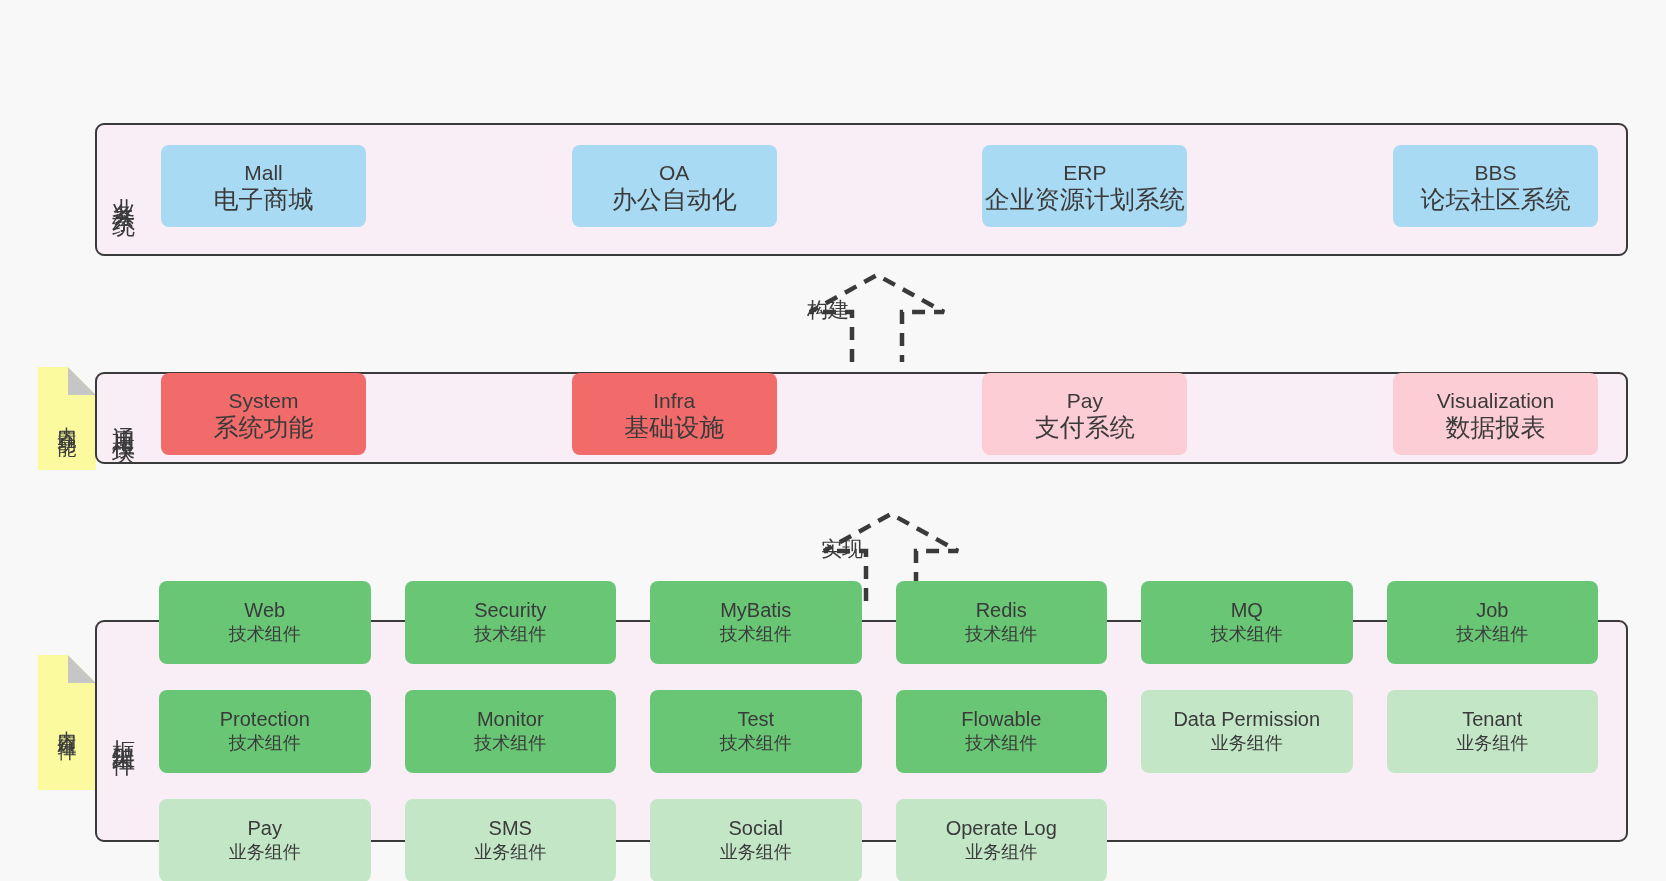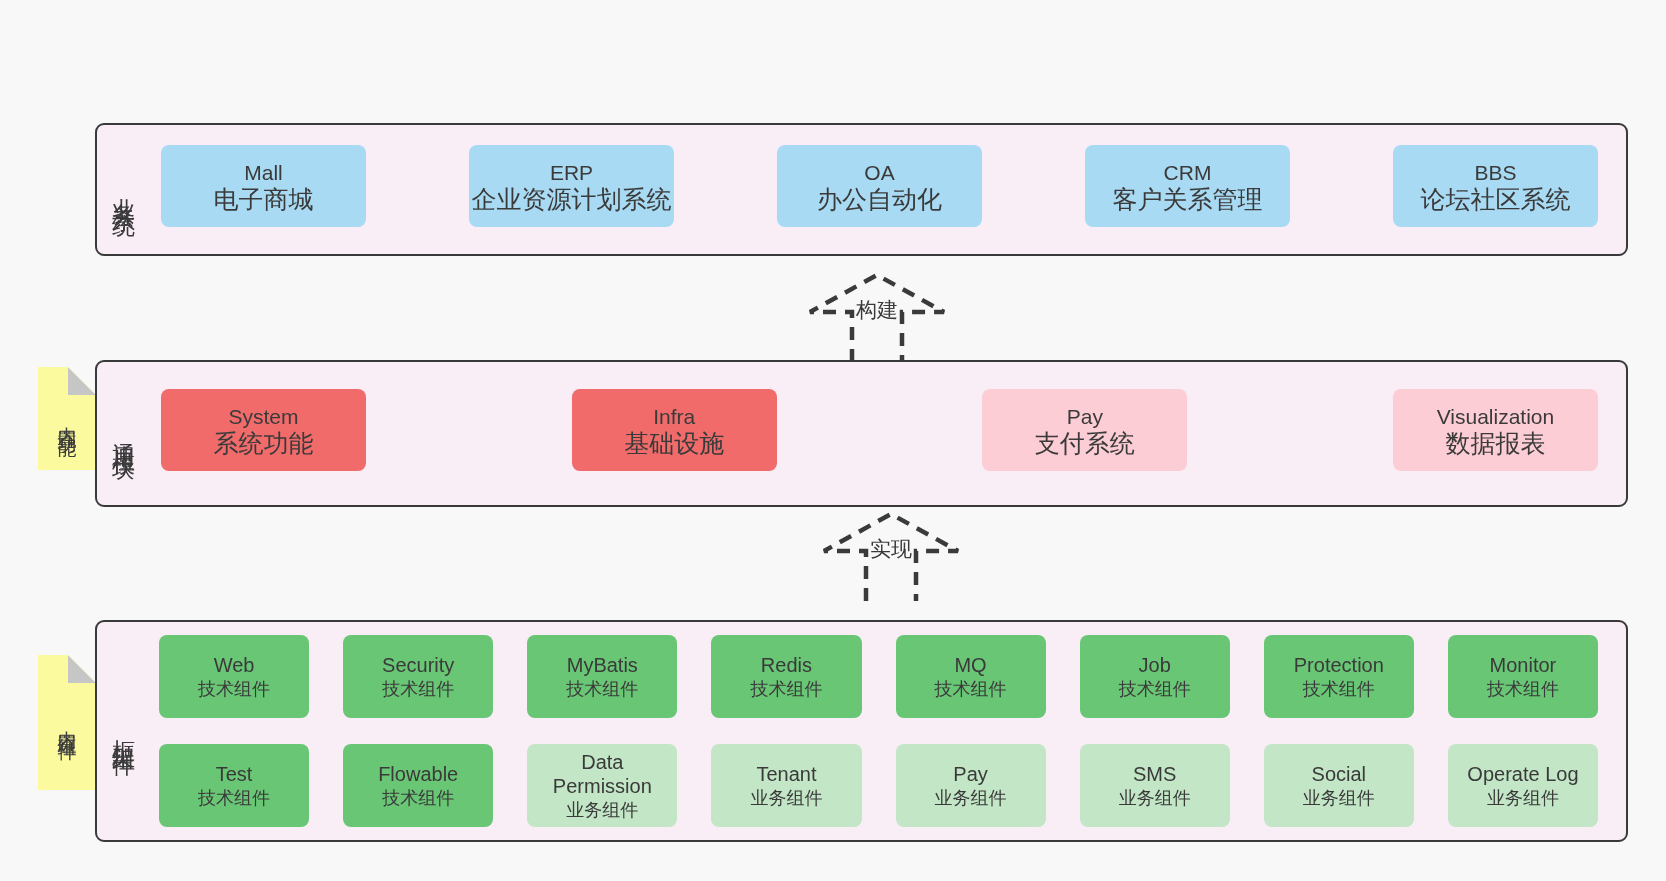--- a/index.html
+++ b/index.html
@@ -8,36 +8,36 @@
     --tech-component:#68c675; --biz-component:#c2e6c6;
     --note-bg:#fbfa9e; --note-fold:#c6c6c6; --text:#3a3a3a;
   }
   *{box-sizing:border-box; margin:0; padding:0;}
   body{background:var(--page-bg); font-family:"Liberation Sans","DejaVu Sans",sans-serif; color:var(--text);}
   #canvas{position:relative; width:1666px; height:881px; overflow:hidden; background:var(--page-bg);}
 
   .panel{position:absolute; left:95px; width:1533px; background:var(--panel-bg);
     border:2px solid var(--panel-border); border-radius:9px; display:flex; align-items:center; z-index:2;}
   #business-panel{top:123px; height:133px;}
-  #modules-panel{top:360px; height:147px;}
+  #modules-panel{top:372px; height:92px;}
   #framework-panel{top:620px; height:222px;}
 
   .panel-label{writing-mode:vertical-rl; text-orientation:upright; font-size:23px;
     letter-spacing:5px; color:var(--text); margin-left:14px; flex:0 0 auto; line-height:26px;}
 
   .box-row{flex:1; display:flex; justify-content:space-between; align-items:center; margin:0 28px 8px 24px;}
   .box{width:205px; height:82px; border-radius:8px; display:flex; flex-direction:column;
     justify-content:center; align-items:center; text-align:center;}
   .box .name{font-size:21px; line-height:27px;}
   .box .sub{font-size:25px; line-height:27px;}
   .business{background:var(--business-box);}
   .strong{background:var(--module-strong);}
   .light{background:var(--module-light);}
 
-  .fw-grid{flex:1; display:grid; grid-template-columns:repeat(8,1fr); gap:26px 34px; margin:0 28px 0 22px;}
+  .fw-grid{flex:1; display:grid; grid-template-columns:repeat(6,1fr); gap:26px 34px; margin:0 28px 0 22px;}
   .fw-box{height:83px; width:auto; border-radius:8px; display:flex; flex-direction:column;
     justify-content:center; align-items:center; text-align:center; padding:2px;}
   .fw-box .name{font-size:20px; line-height:24px;}
   .fw-box .sub{font-size:18px; line-height:24px;}
   .tech{background:var(--tech-component);}
   .biz{background:var(--biz-component);}
 
   .note{position:absolute; left:38px; width:58px; background:var(--note-bg); z-index:1;
     display:flex; align-items:center; justify-content:center;
     clip-path:polygon(0 0, calc(100% - 28px) 0, 100% 28px, 100% 100%, 0 100%);}
@@ -45,21 +45,21 @@
     background:var(--note-fold); clip-path:polygon(0 0, 100% 100%, 0 100%);}
   .note-text{writing-mode:vertical-rl; text-orientation:upright; font-size:19px;
     letter-spacing:4px; line-height:22px; color:var(--text);}
   #modules-note{top:367px; height:103px;}
   #framework-note{top:655px; height:135px;}
 
   .arrow{position:absolute; width:140px; height:90px; z-index:0;}
   #build-arrow{left:807px; top:272px;}
   #implement-arrow{left:821px; top:511px;}
   .arrow svg{position:absolute; inset:0;}
-  .arrow-label{position:absolute; top:24px; left:0; width:100%; text-align:center;
+  .arrow-label{position:absolute; top:24px; left:0; width:100%; 
     font-size:21px; color:var(--text);}
 </style>
 </head>
 <body>
 
 <div id="canvas">
 
   <div class="note" id="modules-note">
     <div class="note-text">内置功能</div>
   </div>
@@ -68,30 +68,26 @@
   </div>
 
   <div class="panel" id="business-panel">
     <div class="panel-label">业务系统</div>
     <div class="box-row">
       <div class="box business">
         <div class="name">Mall</div>
         <div class="sub">电子商城</div>
       </div>
       <div class="box business">
+        <div class="name">OA</div>
+        <div class="sub">办公自动化</div>
+      </div>
+      <div class="box business">
         <div class="name">ERP</div>
         <div class="sub">企业资源计划系统</div>
-      </div>
-      <div class="box business">
-        <div class="name">OA</div>
-        <div class="sub">办公自动化</div>
-      </div>
-      <div class="box business">
-        <div class="name">CRM</div>
-        <div class="sub">客户关系管理</div>
       </div>
       <div class="box business">
         <div class="name">BBS</div>
         <div class="sub">论坛社区系统</div>
       </div>
     </div>
   </div>
 
   <div class="arrow" id="build-arrow">
     <svg viewBox="0 0 140 90">

